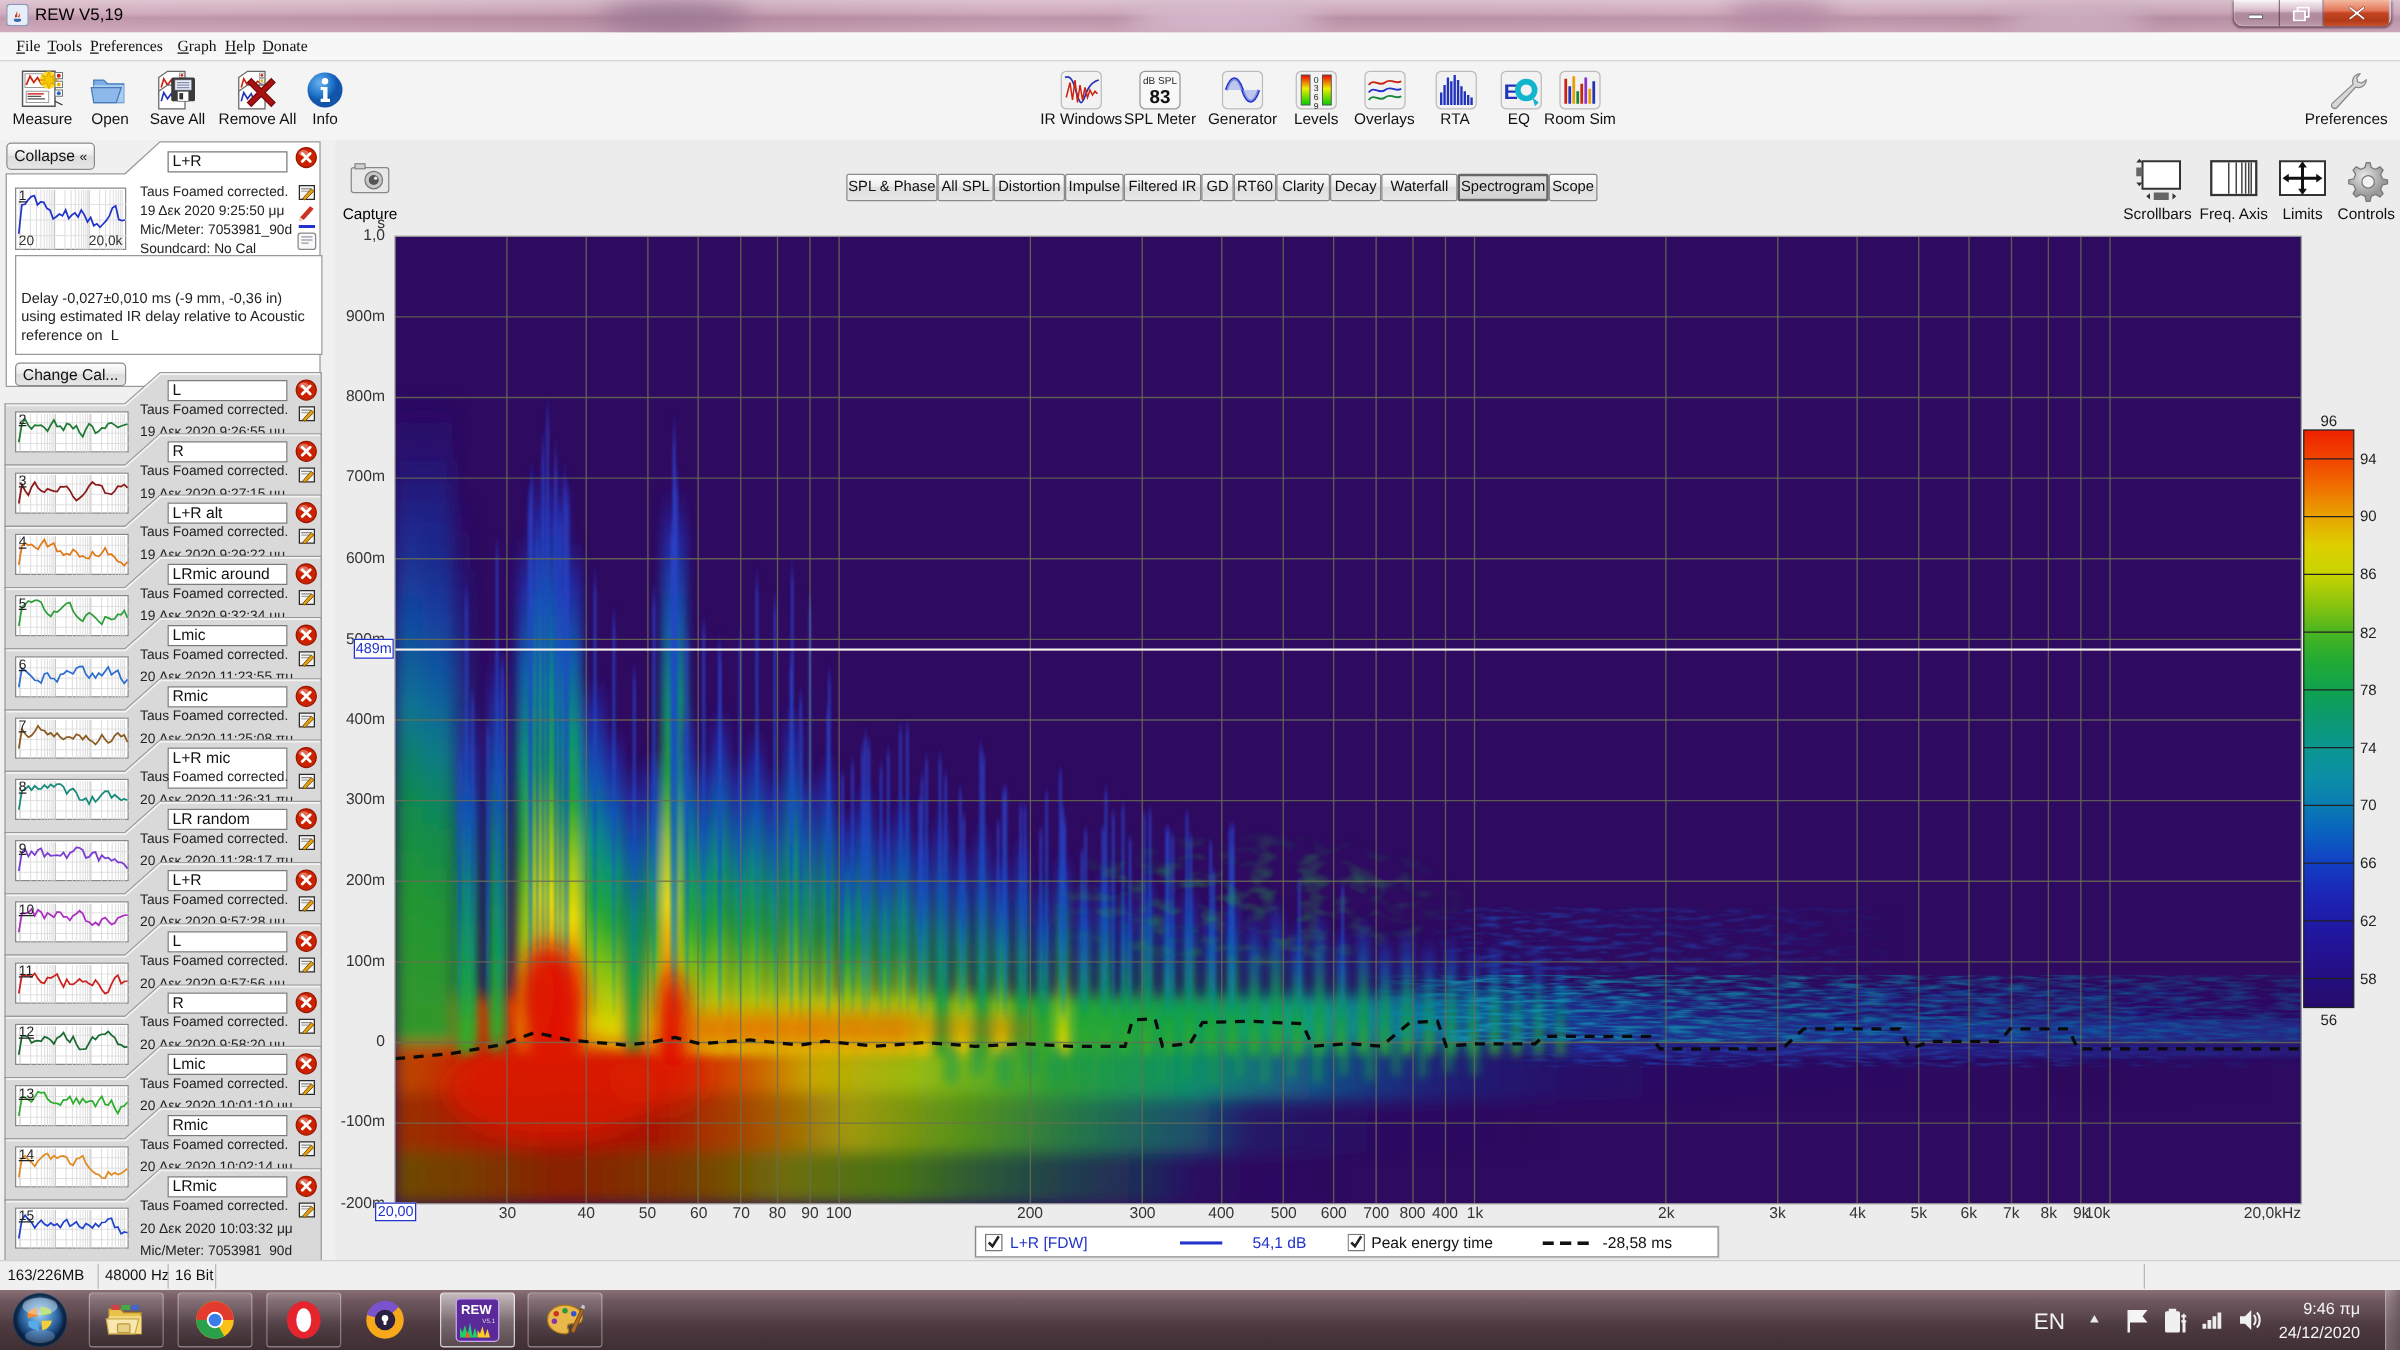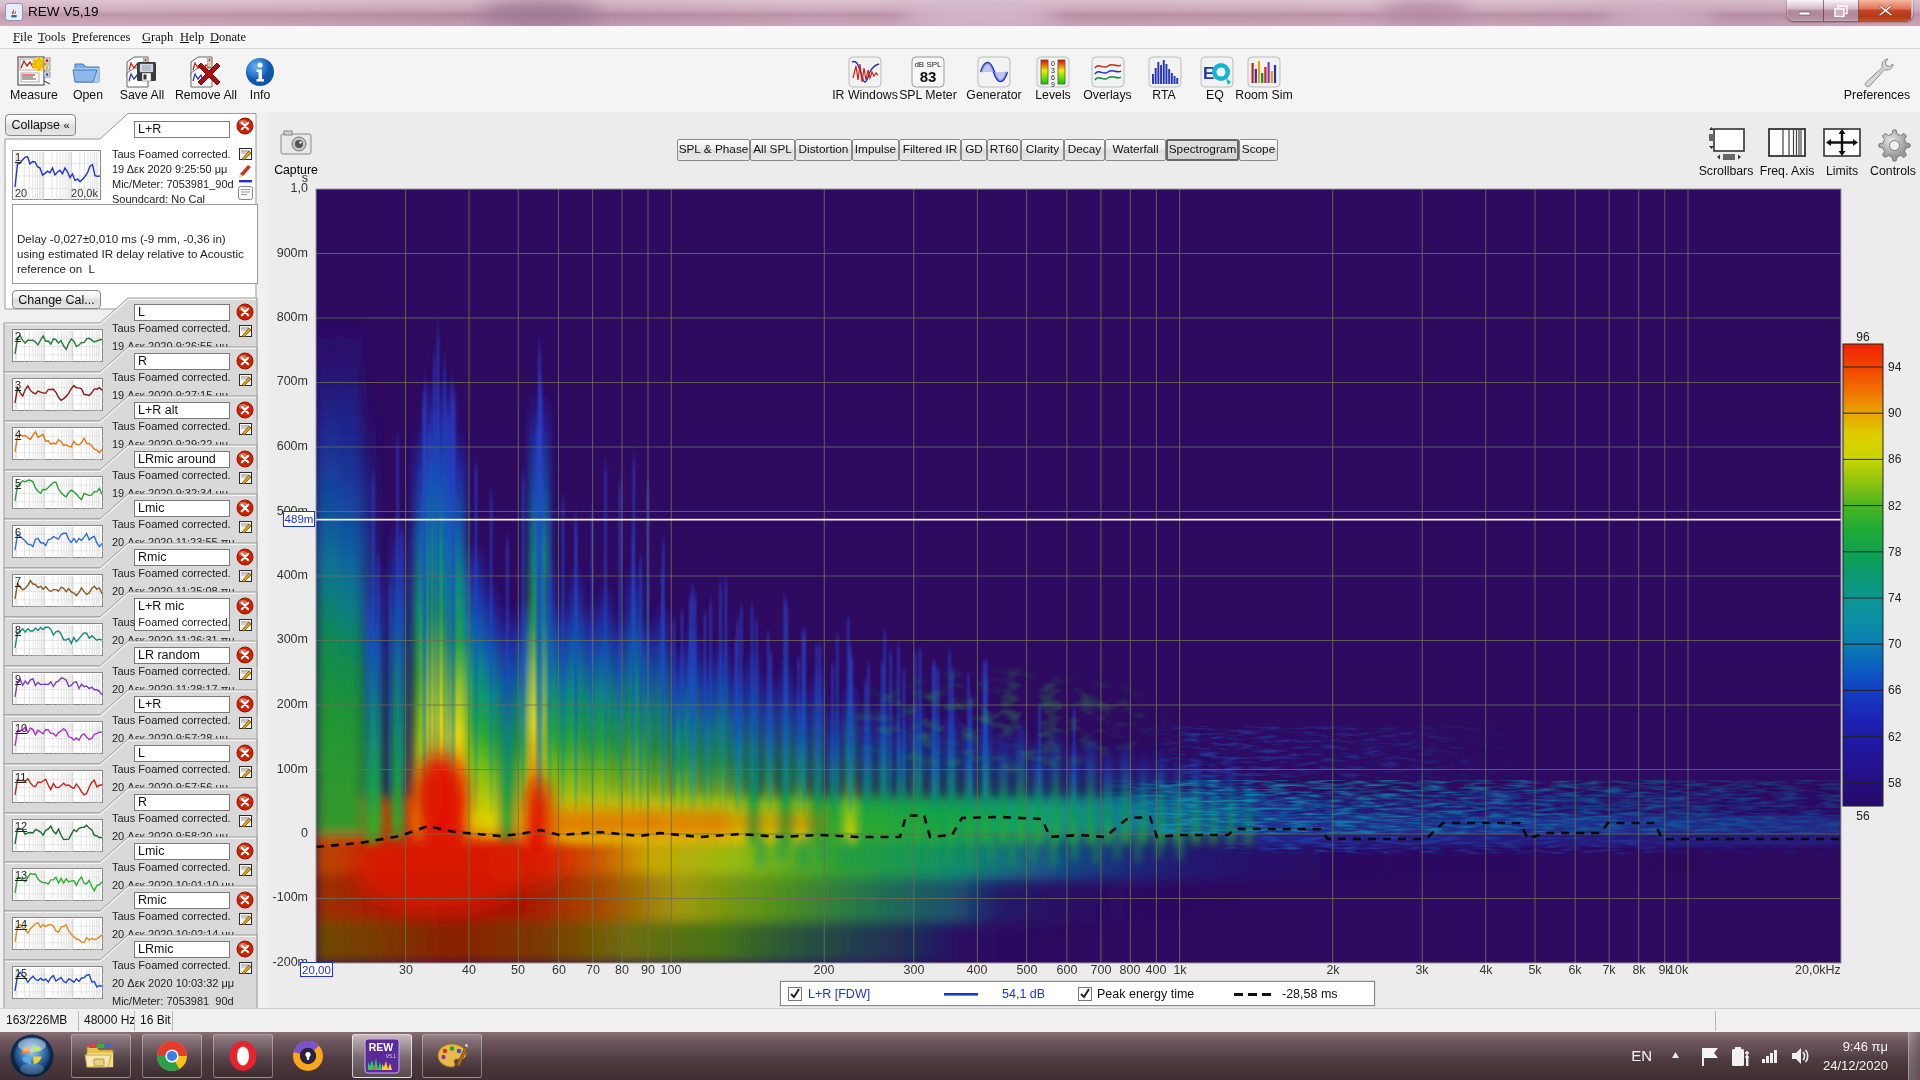--- a/index.html
+++ b/index.html
@@ -1817,21 +1817,21 @@
 <path d="M17,5 C9,5 3,10 3,16.5 C3,23 9,28 17,28 C19,28 20,26.8 20,25.5 C20,24.3 19,23.8 19,22.5 C19,21 20.2,20 22,20 L26,20 C29,20 31,18 31,15 C31,9.5 24.5,5 17,5 Z" fill="#e8b84a" stroke="#a8781a" stroke-width="1"></path>
 <circle cx="10" cy="12" r="2.2" fill="#cc3322"></circle>
           <circle cx="17" cy="9.5" r="2.2" fill="#2a9a3a"></circle>
           <circle cx="24" cy="12" r="2.2" fill="#3355cc"></circle>
           <circle cx="8.5" cy="18" r="2.2" fill="#8a33aa"></circle>
 <path d="M22,25 L30,8 L32,9 L25,26 C24,28 22,27 22,25 Z" fill="#b06a2a" stroke="#7a4a12" stroke-width="0.8"></path>
 <path d="M29.5,7 L32.5,8.5 L33,6 L31,4.5 Z" fill="#c8c8c8"></path>
 </svg>
       </div>
   <div id="tray">
-    <span style="position:absolute;right:254px;top:15px;font-size:15px;color:#f2f2f2">EN</span>
+    <span style="position:absolute;right:254px;top:15px;font-size:18px;color:#f2f2f2">EN</span>
     <div style="position:absolute;right:66px;top:12px;width:200px;height:24px"><svg width="200" height="24" viewBox="0 0 200 24">
 <polygon points="32,14 39,14 35.5,8" fill="#e8e8e8"></polygon>
 <g transform="translate(62,2)">
               <rect x="0" y="2" width="2" height="18" fill="#f0f0f0"></rect>
               <path d="M2,2 L16,2 L12,7 L16,12 L2,12 Z" fill="#f5f5f5"></path>
             </g>
 <g transform="translate(92,3)">
               <rect x="0" y="2" width="12" height="17" rx="1.5" fill="#f0f0f0"></rect>
               <rect x="3" y="0" width="6" height="3" fill="#f0f0f0"></rect>
               <path d="M13,6 L17,6 M15,4 L15,12 M13,10 L17,10" stroke="#f0f0f0" stroke-width="1.6"></path>

